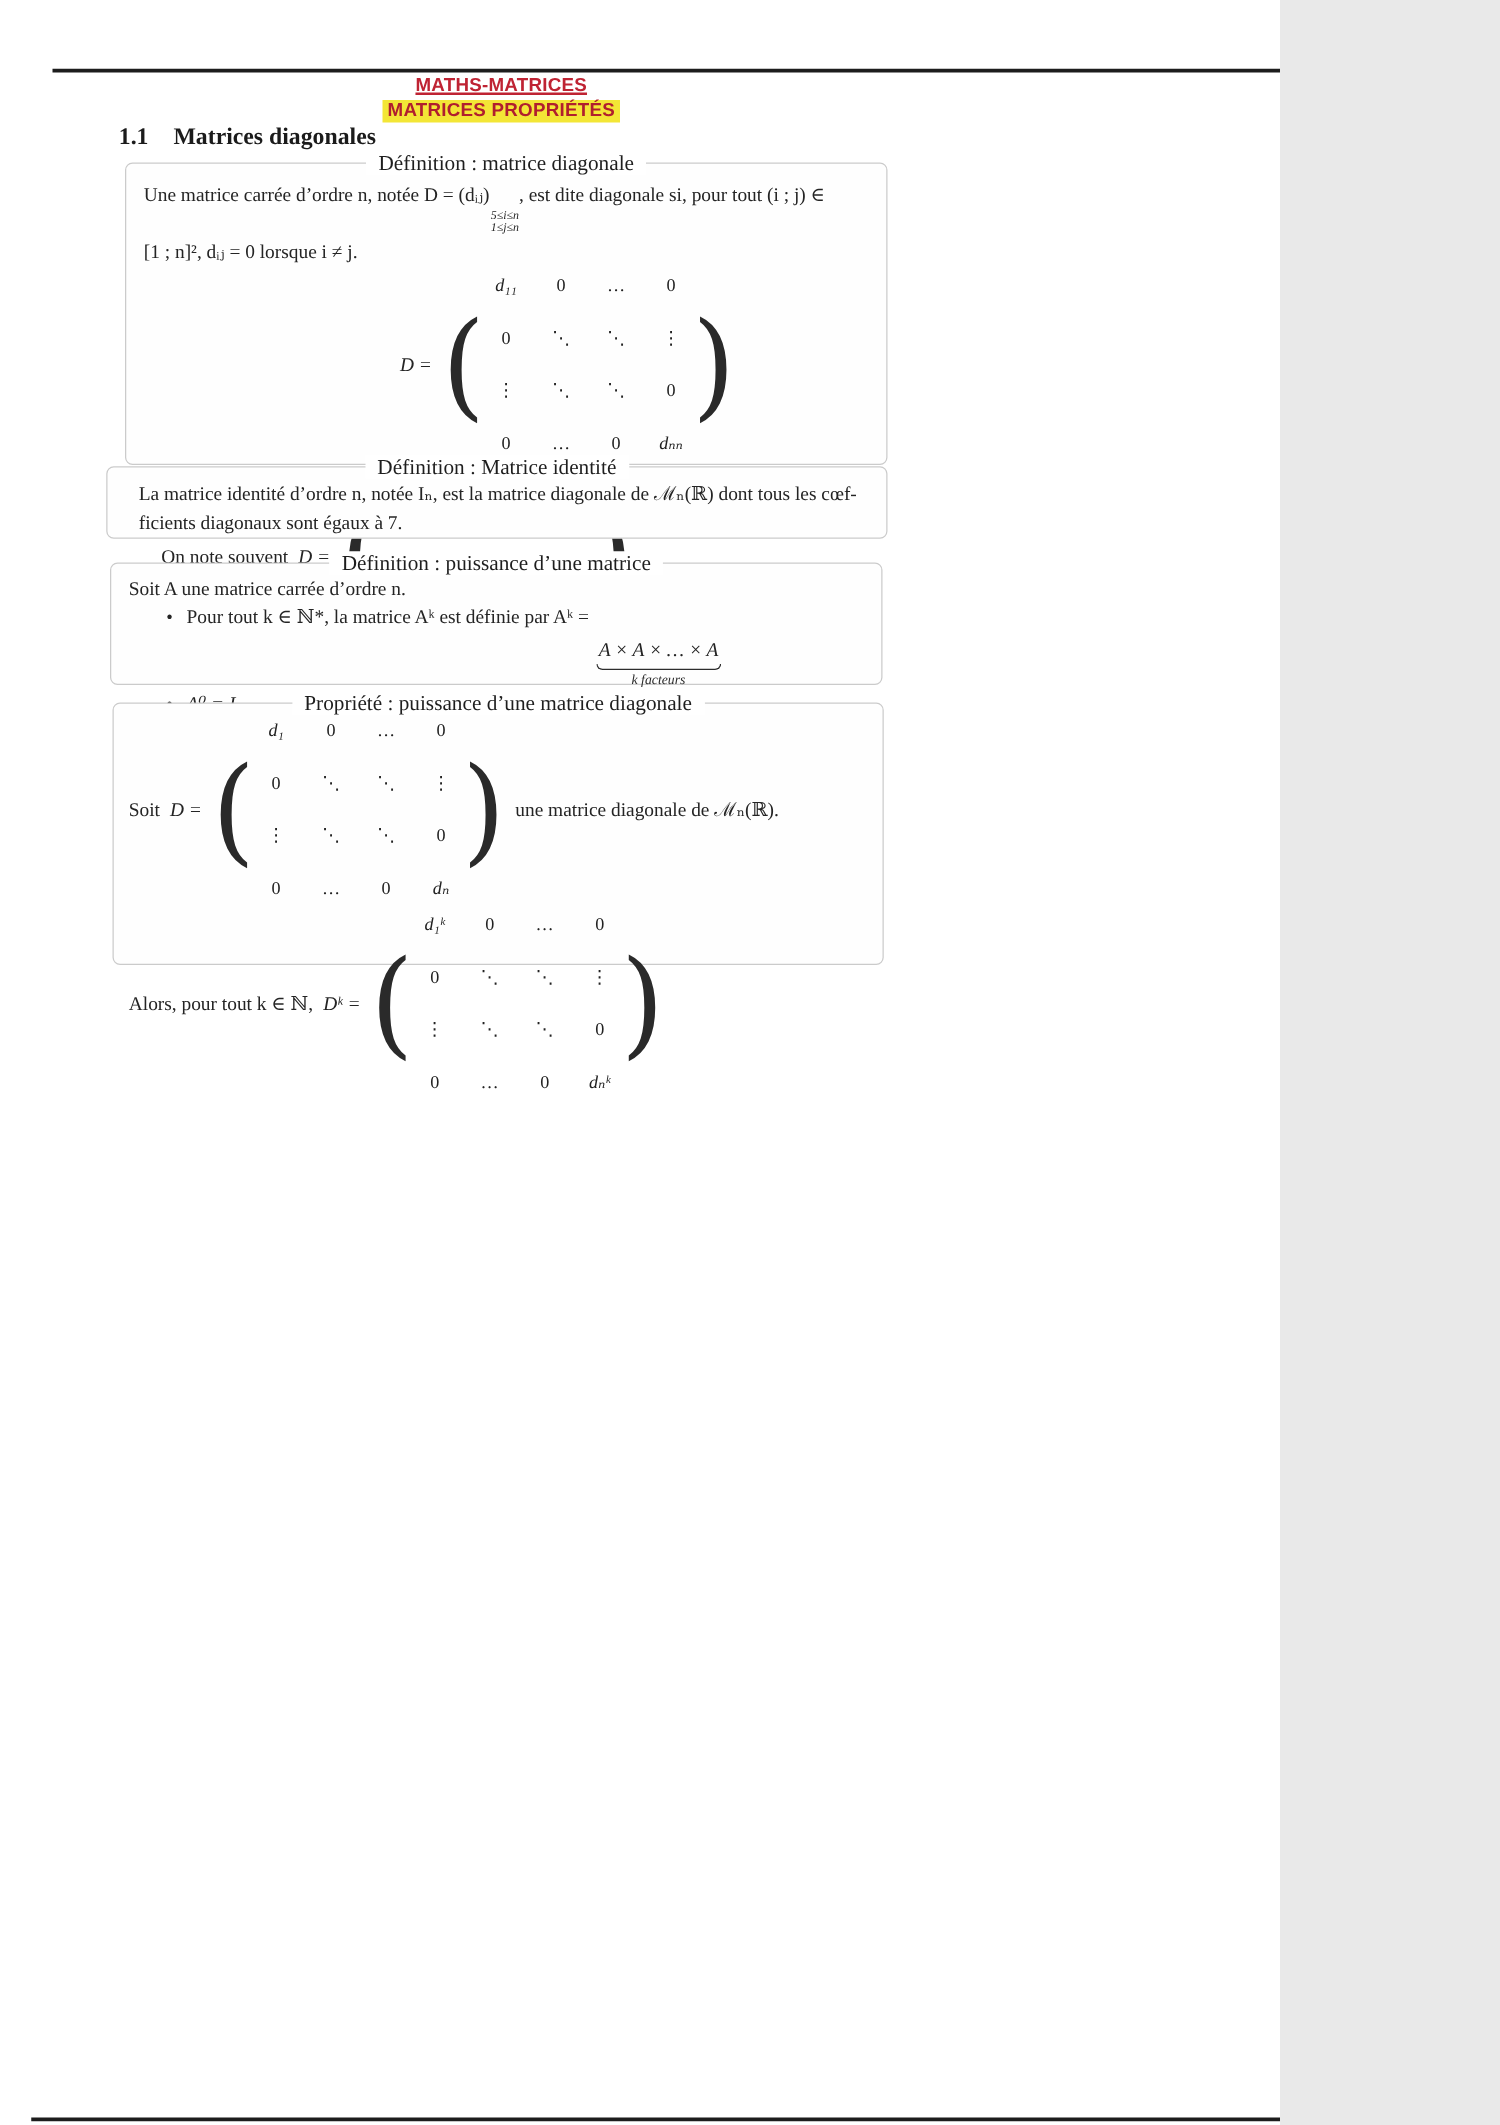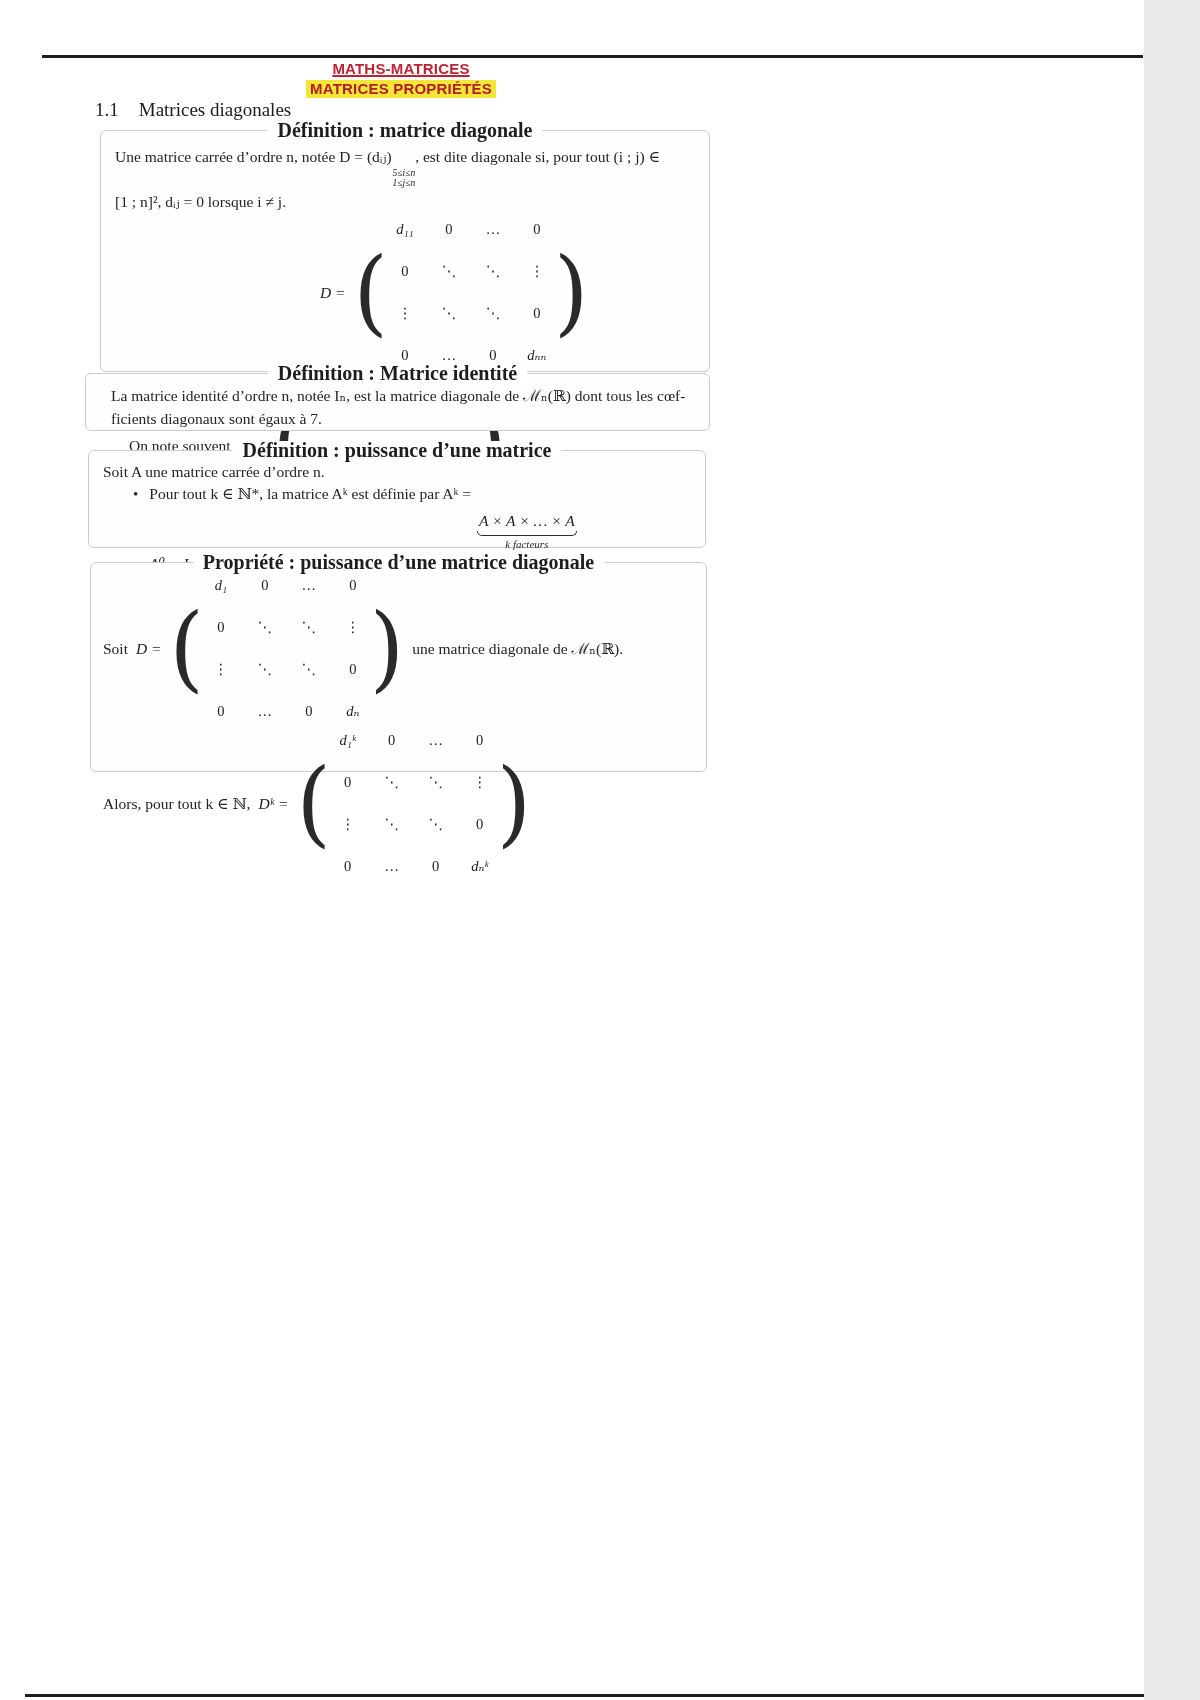--- a/index.html
+++ b/index.html
@@ -1,18 +1,18 @@
 <!DOCTYPE html>
 <html><head>
 <meta charset="utf-8">
 <style>
   html,body{margin:0;padding:0;background:#e9e9e9;}
   .page{
     position:relative;
-    width:1144px;height:1700px;
+    width:1024px;height:1700px;
     background:#ffffff;
     font-family:"Liberation Serif","DejaVu Serif",serif;
     color:#242424;
     overflow:hidden;
   }
   .rule{position:absolute;background:#1d1d1d;height:3px;}
   .rule-top{top:55px;left:42px;width:1101px;}
   .rule-bottom{top:1694px;left:25px;width:1156px;}
 
   .header{position:absolute;top:61px;left:95px;width:612px;text-align:center;line-height:1;}
@@ -27,34 +27,34 @@
   .hdr-sub{
     display:inline-block;margin-top:3px;
     font-family:"Liberation Sans","DejaVu Sans",sans-serif;
     font-weight:700;font-size:15px;letter-spacing:.2px;
     color:#b01e2e;background:#f3e636;
     text-decoration-color:#5a1016;text-decoration-thickness:1.5px;
     padding:1px 4px 2px 4px;
   }
   .section-heading{
     position:absolute;top:99px;left:95px;
-    font-weight:400;font-size:19px;color:#1b1b1b;
+    font-weight:700;font-size:19px;color:#1b1b1b;
     display:flex;gap:20px;line-height:1.2;
   }
 
   .box{
     position:absolute;
     border:1.5px solid #cbcbcb;border-radius:6px;
     background:#fefefe;
     box-sizing:border-box;
   }
   .box-title{
     position:absolute;top:-10px;left:50%;transform:translateX(-50%);
     background:#ffffff;padding:0 10px;
-    font-weight:700;font-size:20px;white-space:nowrap;color:#1e1e1e;
+    font-weight:400;font-size:17px;white-space:nowrap;color:#1e1e1e;
     line-height:19px;
   }
   .box-body{font-size:15.5px;line-height:27px;}
 
   .fvar{font-style:italic;}
 
   
   .substack{
     display:inline-flex;flex-direction:column;
     font-size:9.5px;line-height:10px;font-style:italic;

